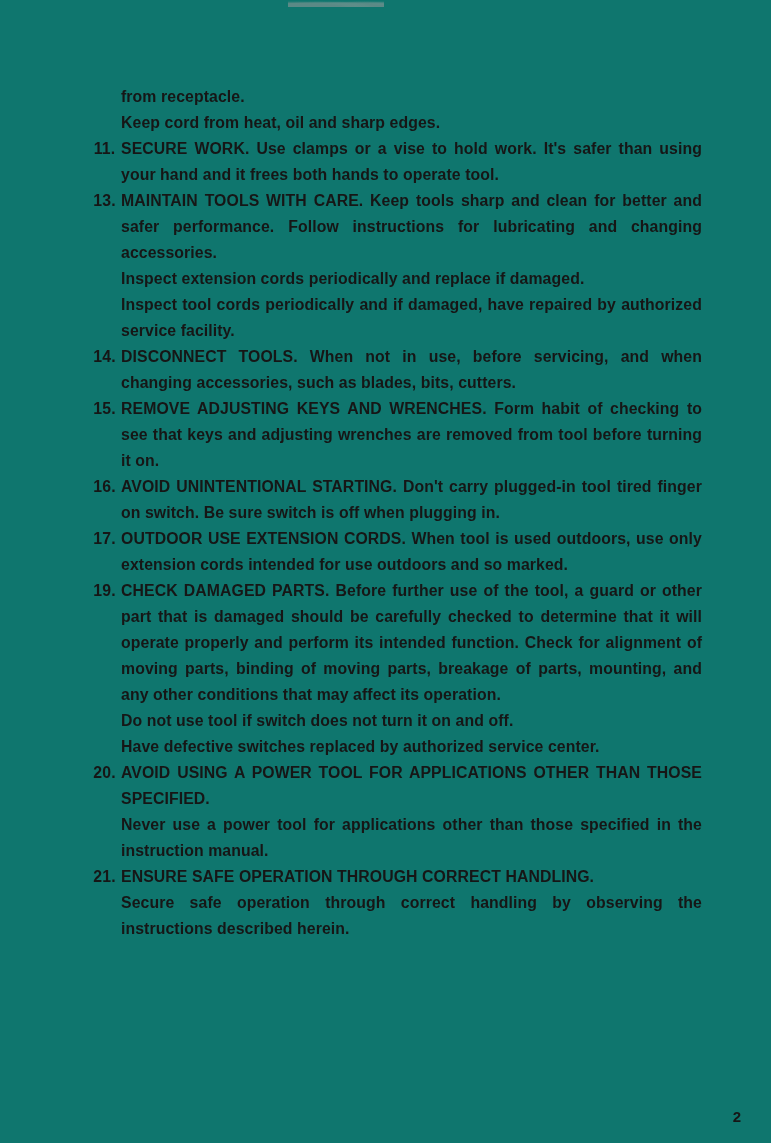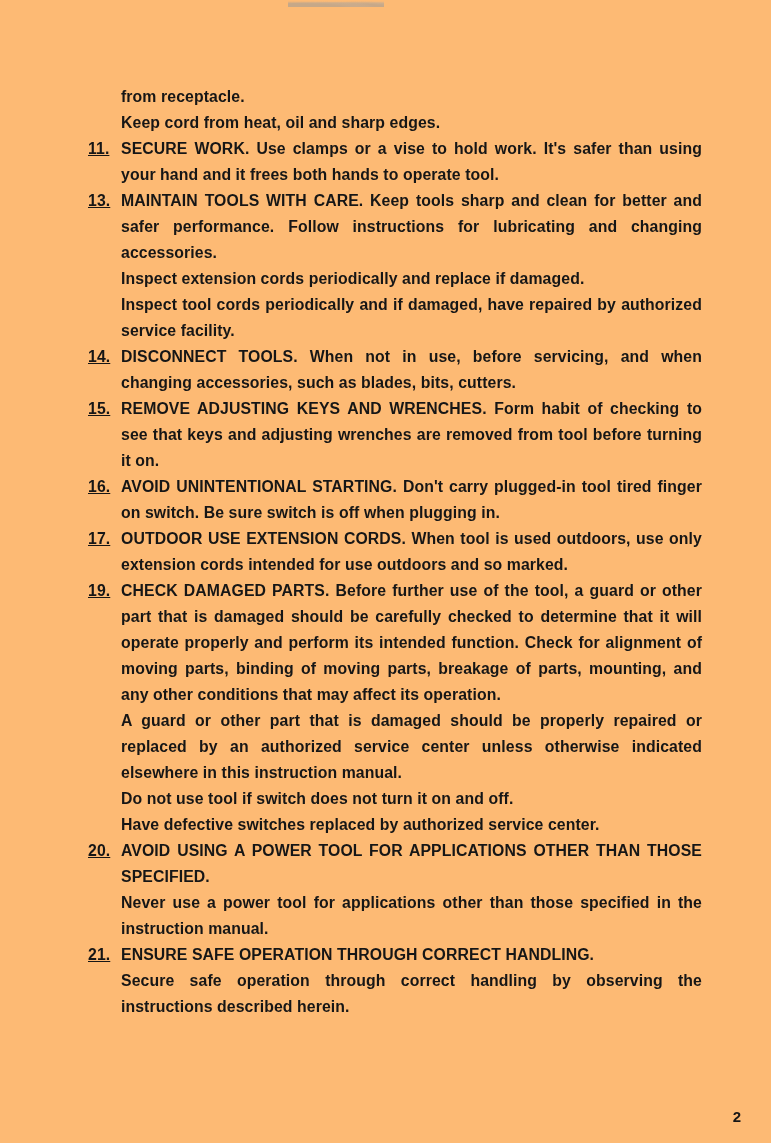--- a/index.html
+++ b/index.html
@@ -4,21 +4,21 @@
 <style>
   html, body {
     margin: 0;
     padding: 0;
     background: #ffffff;
   }
   .page {
     position: relative;
     width: 771px;
     height: 1143px;
-    background: #fdba74;
+    background: #0f766e;
     overflow: hidden;
     font-family: "Liberation Sans", sans-serif;
     color: #161616;
   }
   .top-artifact {
     position: absolute;
     top: 0;
     left: 288px;
     width: 96px;
     height: 7px;
@@ -43,22 +43,21 @@
   .intro {
     margin-left: 33px;
   }
   .item {
     display: flex;
     align-items: flex-start;
   }
   .num {
     flex: 0 0 33px;
     width: 33px;
-    text-align: left;
-    text-decoration: underline;
+    text-align: center;
   }
   .body {
     flex: 1 1 auto;
     min-width: 0;
   }
   p.para {
     margin: 0;
     text-align: justify;
     text-justify: inter-word;
   }
@@ -128,21 +127,20 @@
     <div class="body">
             <p class="para">OUTDOOR USE EXTENSION CORDS. When tool is used outdoors, use only extension cords intended for use outdoors and so marked.</p>
           </div>
   </div>
 
 
   <div class="item">
     <div class="num">19.</div>
     <div class="body">
             <p class="para">CHECK DAMAGED PARTS. Before further use of the tool, a guard or other part that is damaged should be carefully checked to determine that it will operate properly and perform its intended function. Check for alignment of moving parts, binding of moving parts, breakage of parts, mounting, and any other conditions that may affect its operation.</p>
-            <p class="para">A guard or other part that is damaged should be properly repaired or replaced by an authorized service center unless otherwise indicated elsewhere in this instruction manual.</p>
             <p class="para">Do not use tool if switch does not turn it on and off.</p>
             <p class="para">Have defective switches replaced by authorized service center.</p>
           </div>
   </div>
 
   <div class="item">
     <div class="num">20.</div>
     <div class="body">
             <p class="para">AVOID USING A POWER TOOL FOR APPLICATIONS OTHER THAN THOSE SPECIFIED.</p>
             <p class="para">Never use a power tool for applications other than those specified in the instruction manual.</p>

